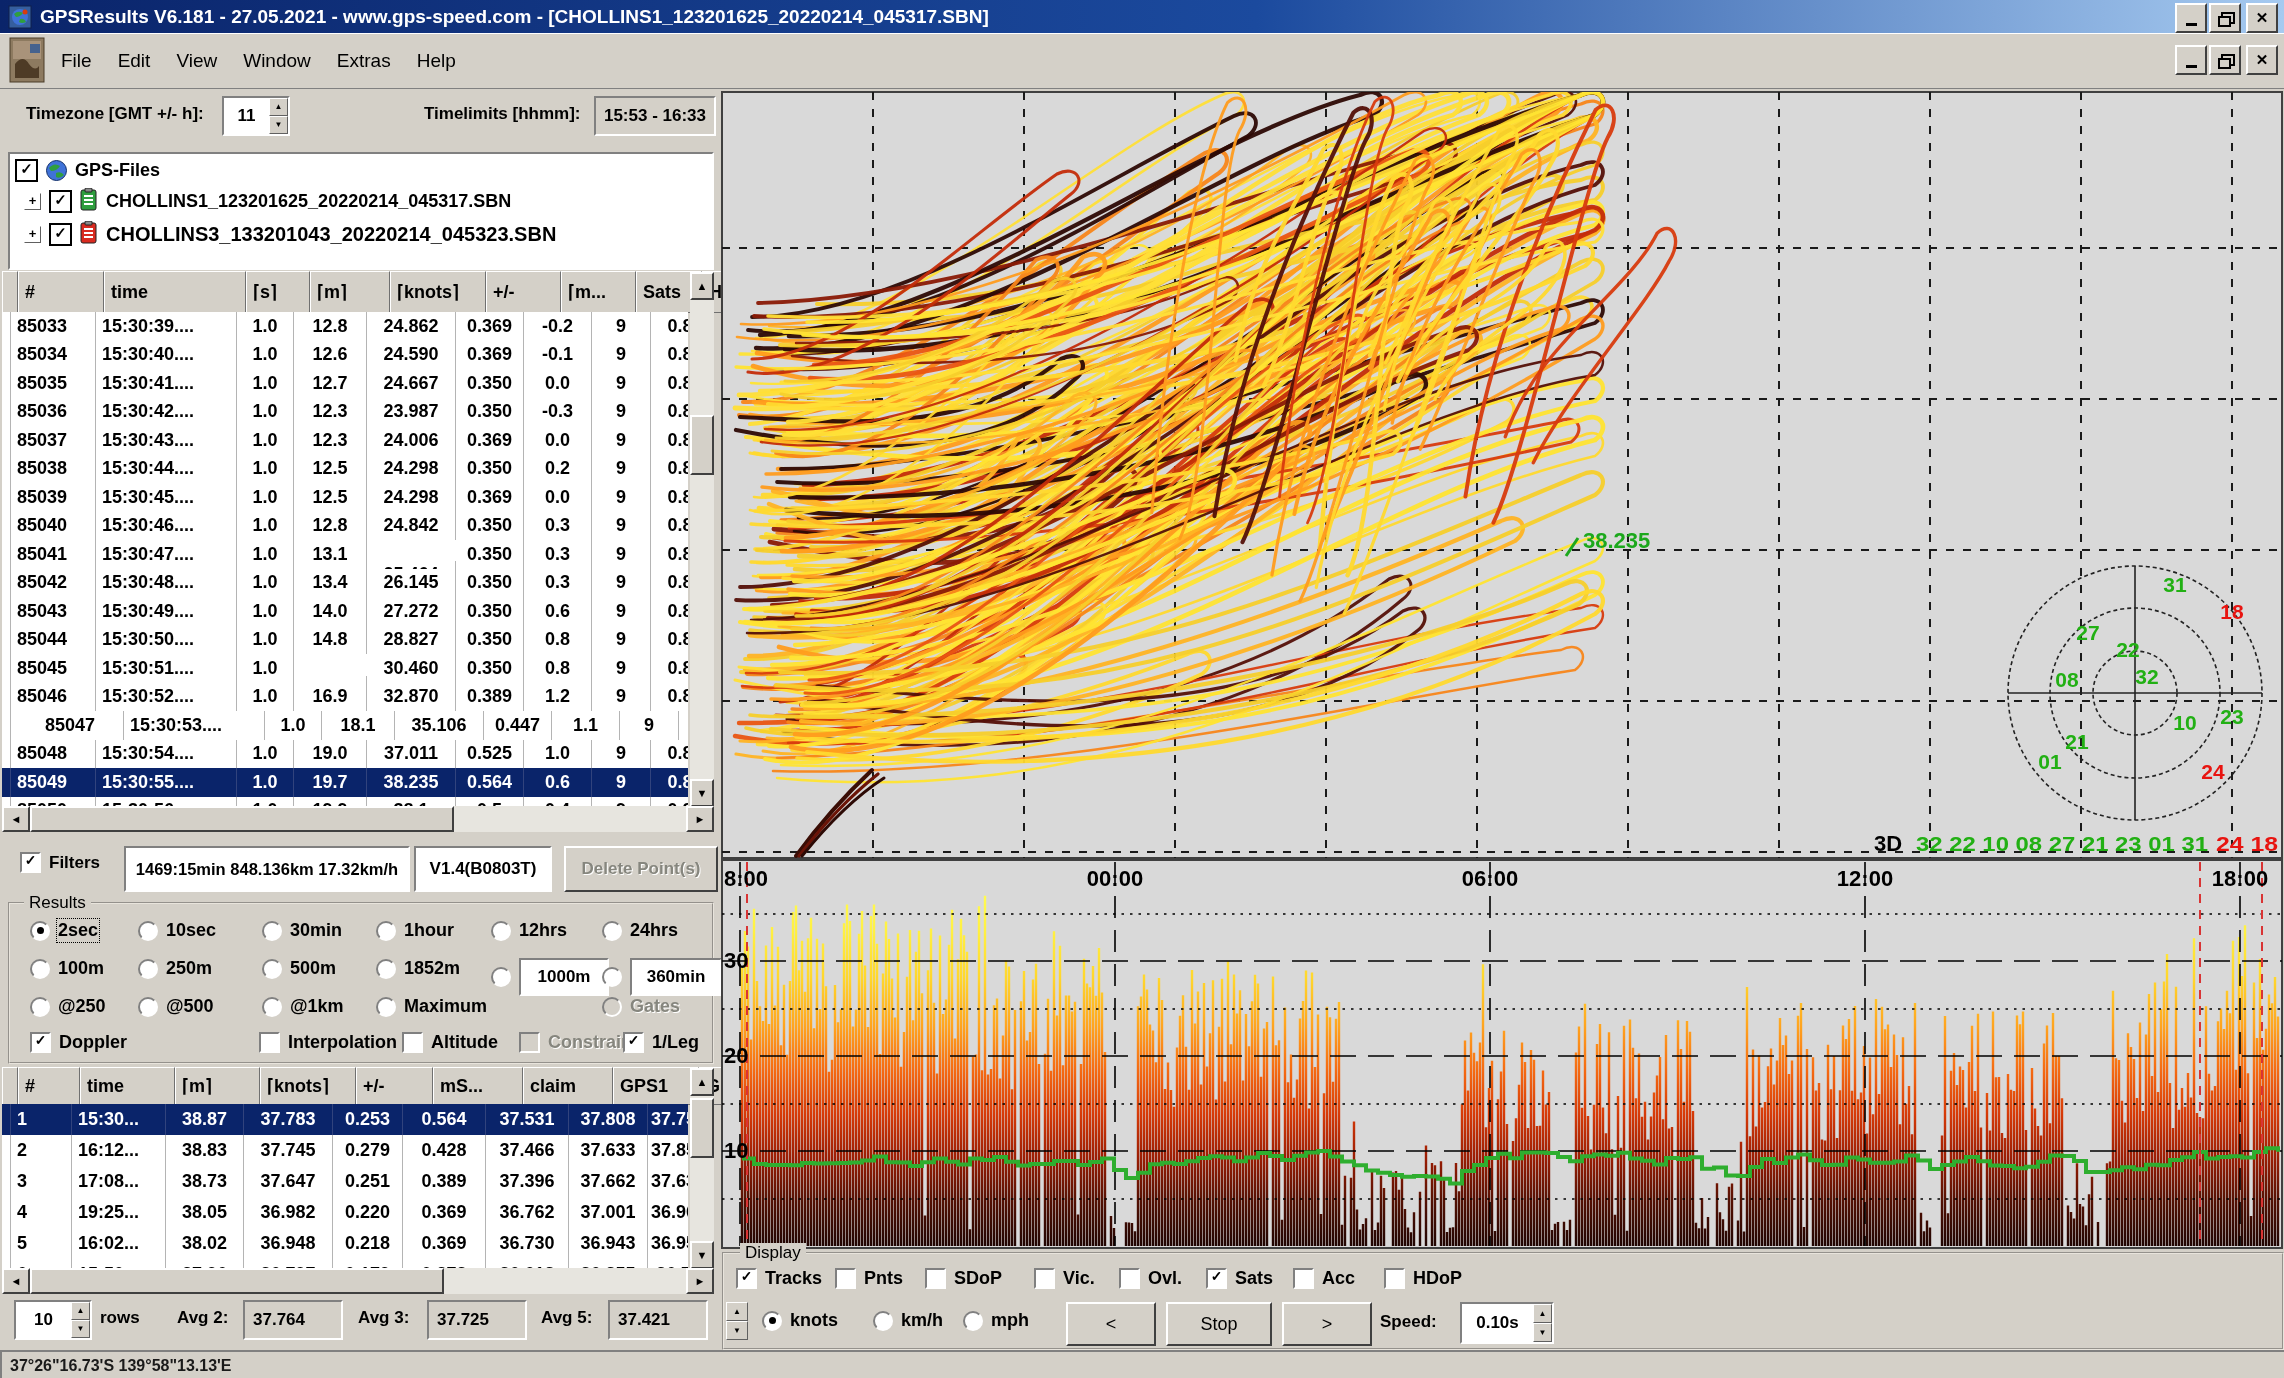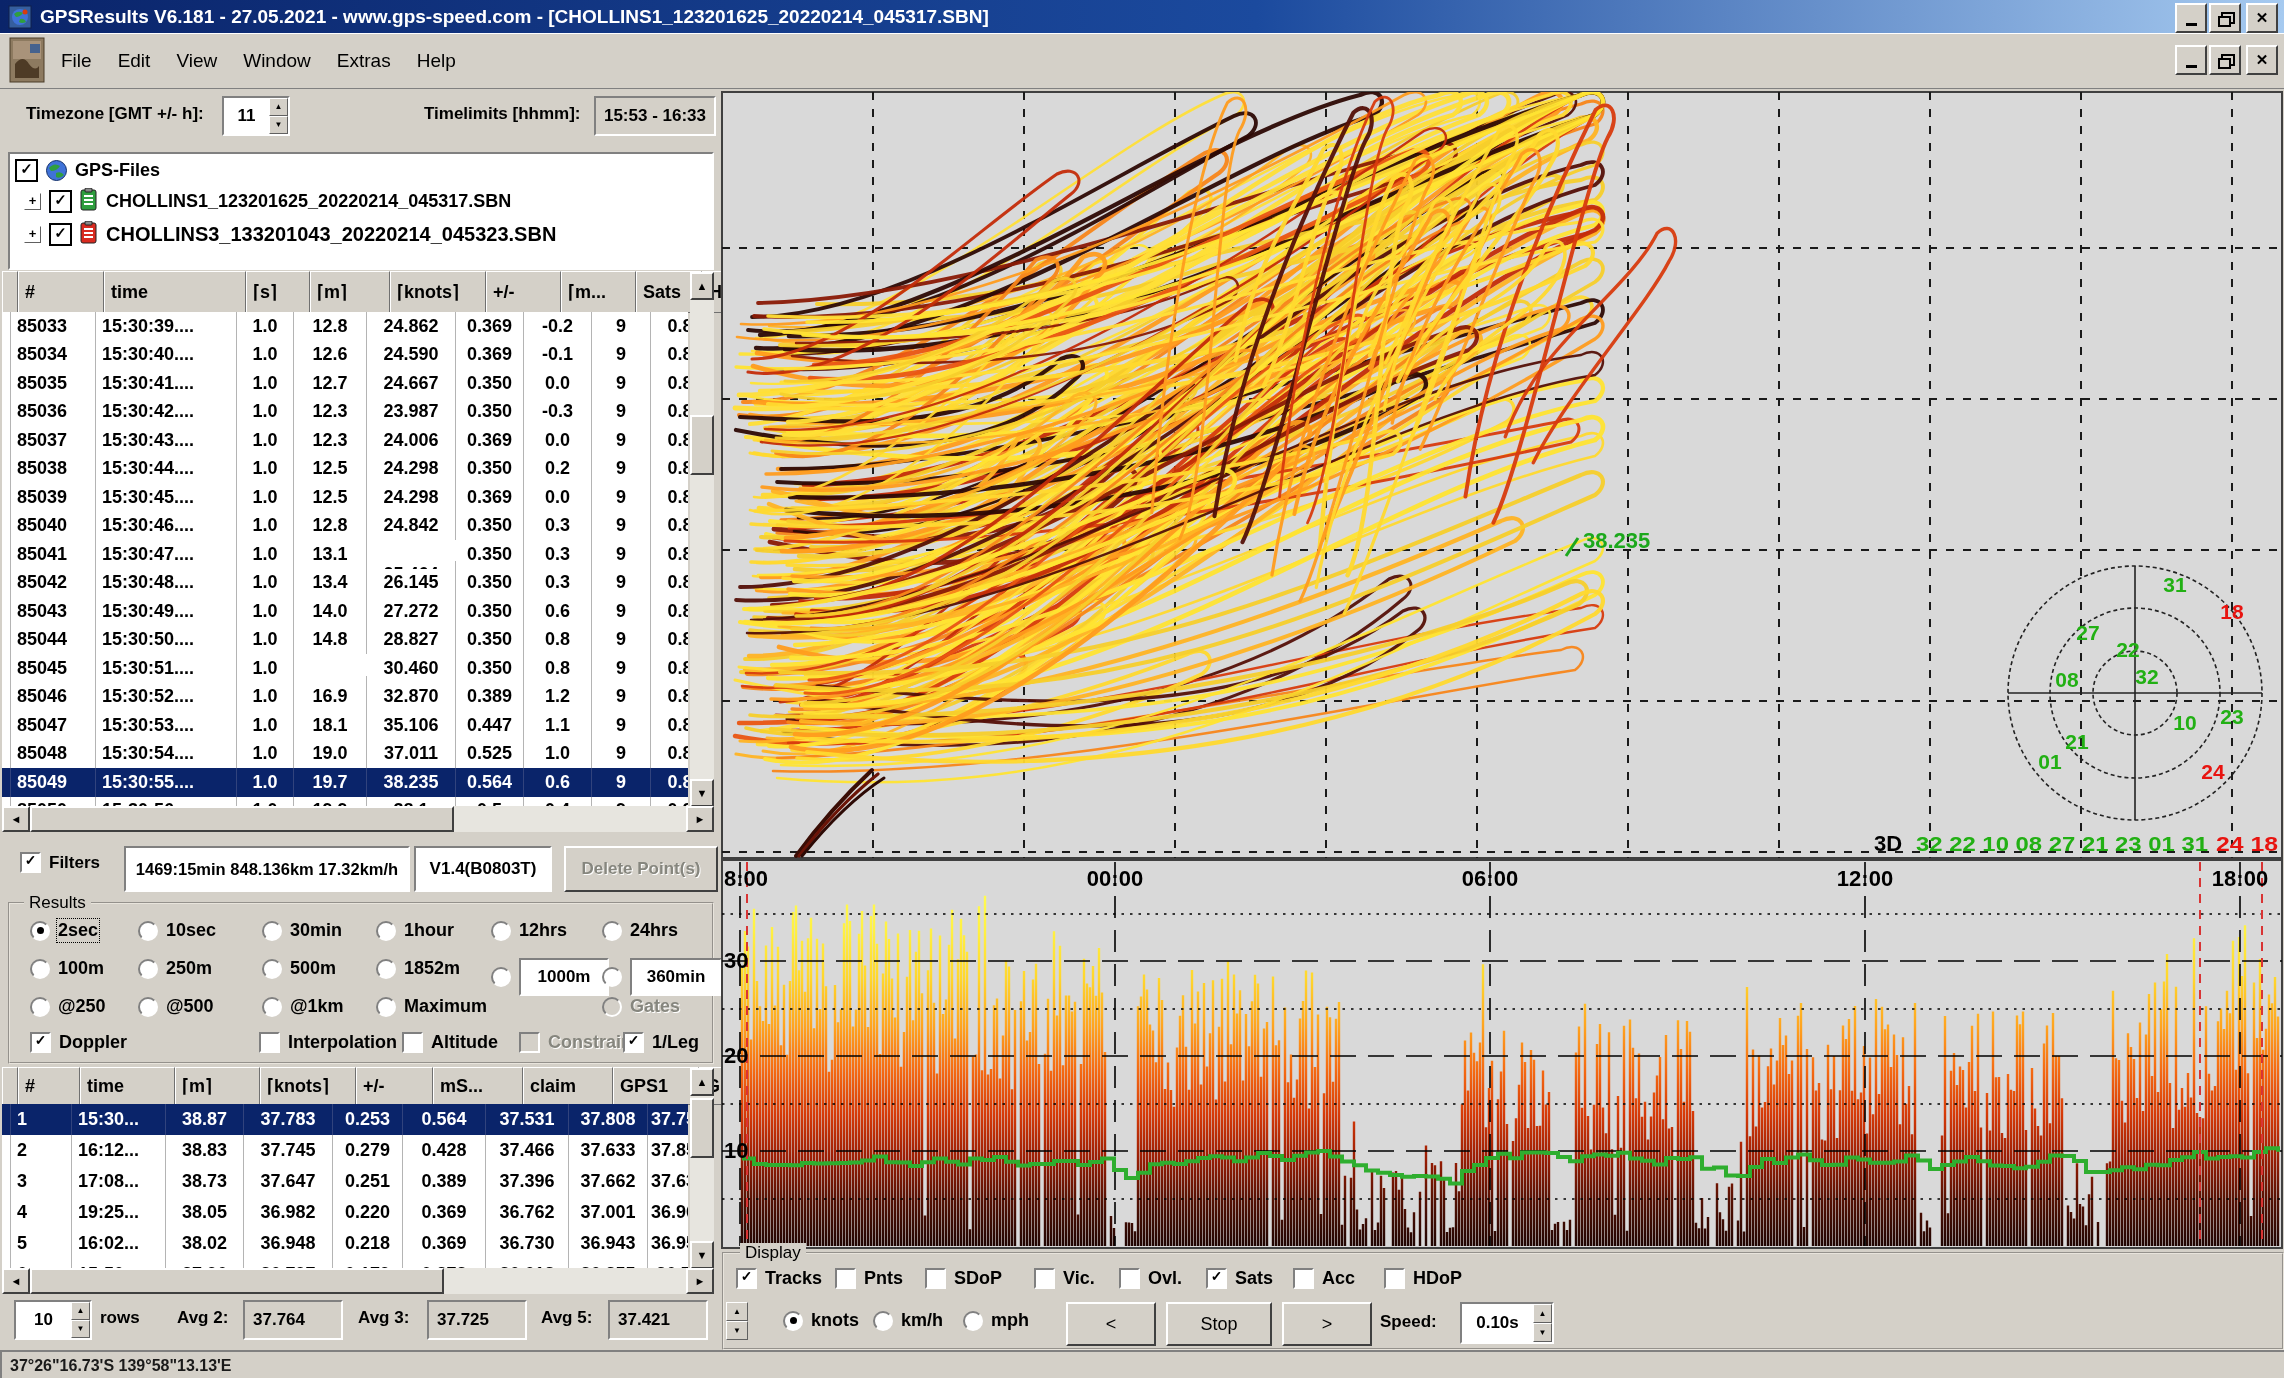--- a/index.html
+++ b/index.html
@@ -334,21 +334,21 @@
           <div class="tcell" style="width: 56px;">1.0</div>
           <div class="tcell" style="width: 72px;">16.9</div>
           <div class="tcell" style="width: 88px;">32.870</div>
           <div class="tcell" style="width: 67px;">0.389</div>
           <div class="tcell" style="width: 67px;">1.2</div>
           <div class="tcell" style="width: 58px;">9</div>
           <div class="tcell" style="width: 58px;">0.8</div>
         </div>
         <div class="tbody-row trow" style="height: 28.5px;">
           <div class="tcell" style="width: 8px;"></div>
-          <div class="tcell al" style="width: 78px;">85047</div>
+          <div class="tcell al" style="width: 78px; margin-left: 28px;">85047</div>
           <div class="tcell al" style="width: 134px;">15:30:53....</div>
           <div class="tcell" style="width: 56px;">1.0</div>
           <div class="tcell" style="width: 72px;">18.1</div>
           <div class="tcell" style="width: 88px;">35.106</div>
           <div class="tcell" style="width: 67px;">0.447</div>
           <div class="tcell" style="width: 67px;">1.1</div>
           <div class="tcell" style="width: 58px;">9</div>
           <div class="tcell" style="width: 58px;">0.8</div>
         </div>
         <div class="tbody-row trow" style="height: 28.5px;">
@@ -895,21 +895,21 @@
         <span class="olabel">Sats</span>
       </div>
       <div class="opt" style="left: 1293px; top: 1268px;">
         <span class="cb"></span>
         <span class="olabel">Acc</span>
       </div>
       <div class="opt" style="left: 1384px; top: 1268px;">
         <span class="cb"></span>
         <span class="olabel">HDoP</span>
       </div>
-      <div class="opt" style="left: 783px; top: 1310px; text-align: center;">
+      <div class="opt" style="left: 762px; top: 1310px; text-align: center;">
         <span class="radio">
           <span class="dot"></span>
         </span>
         <span class="olabel">knots</span>
       </div>
       <div class="opt" style="left: 873px; top: 1310px;">
         <span class="radio"></span>
         <span class="olabel">km/h</span>
       </div>
       <div class="opt" style="left: 963px; top: 1310px;">

